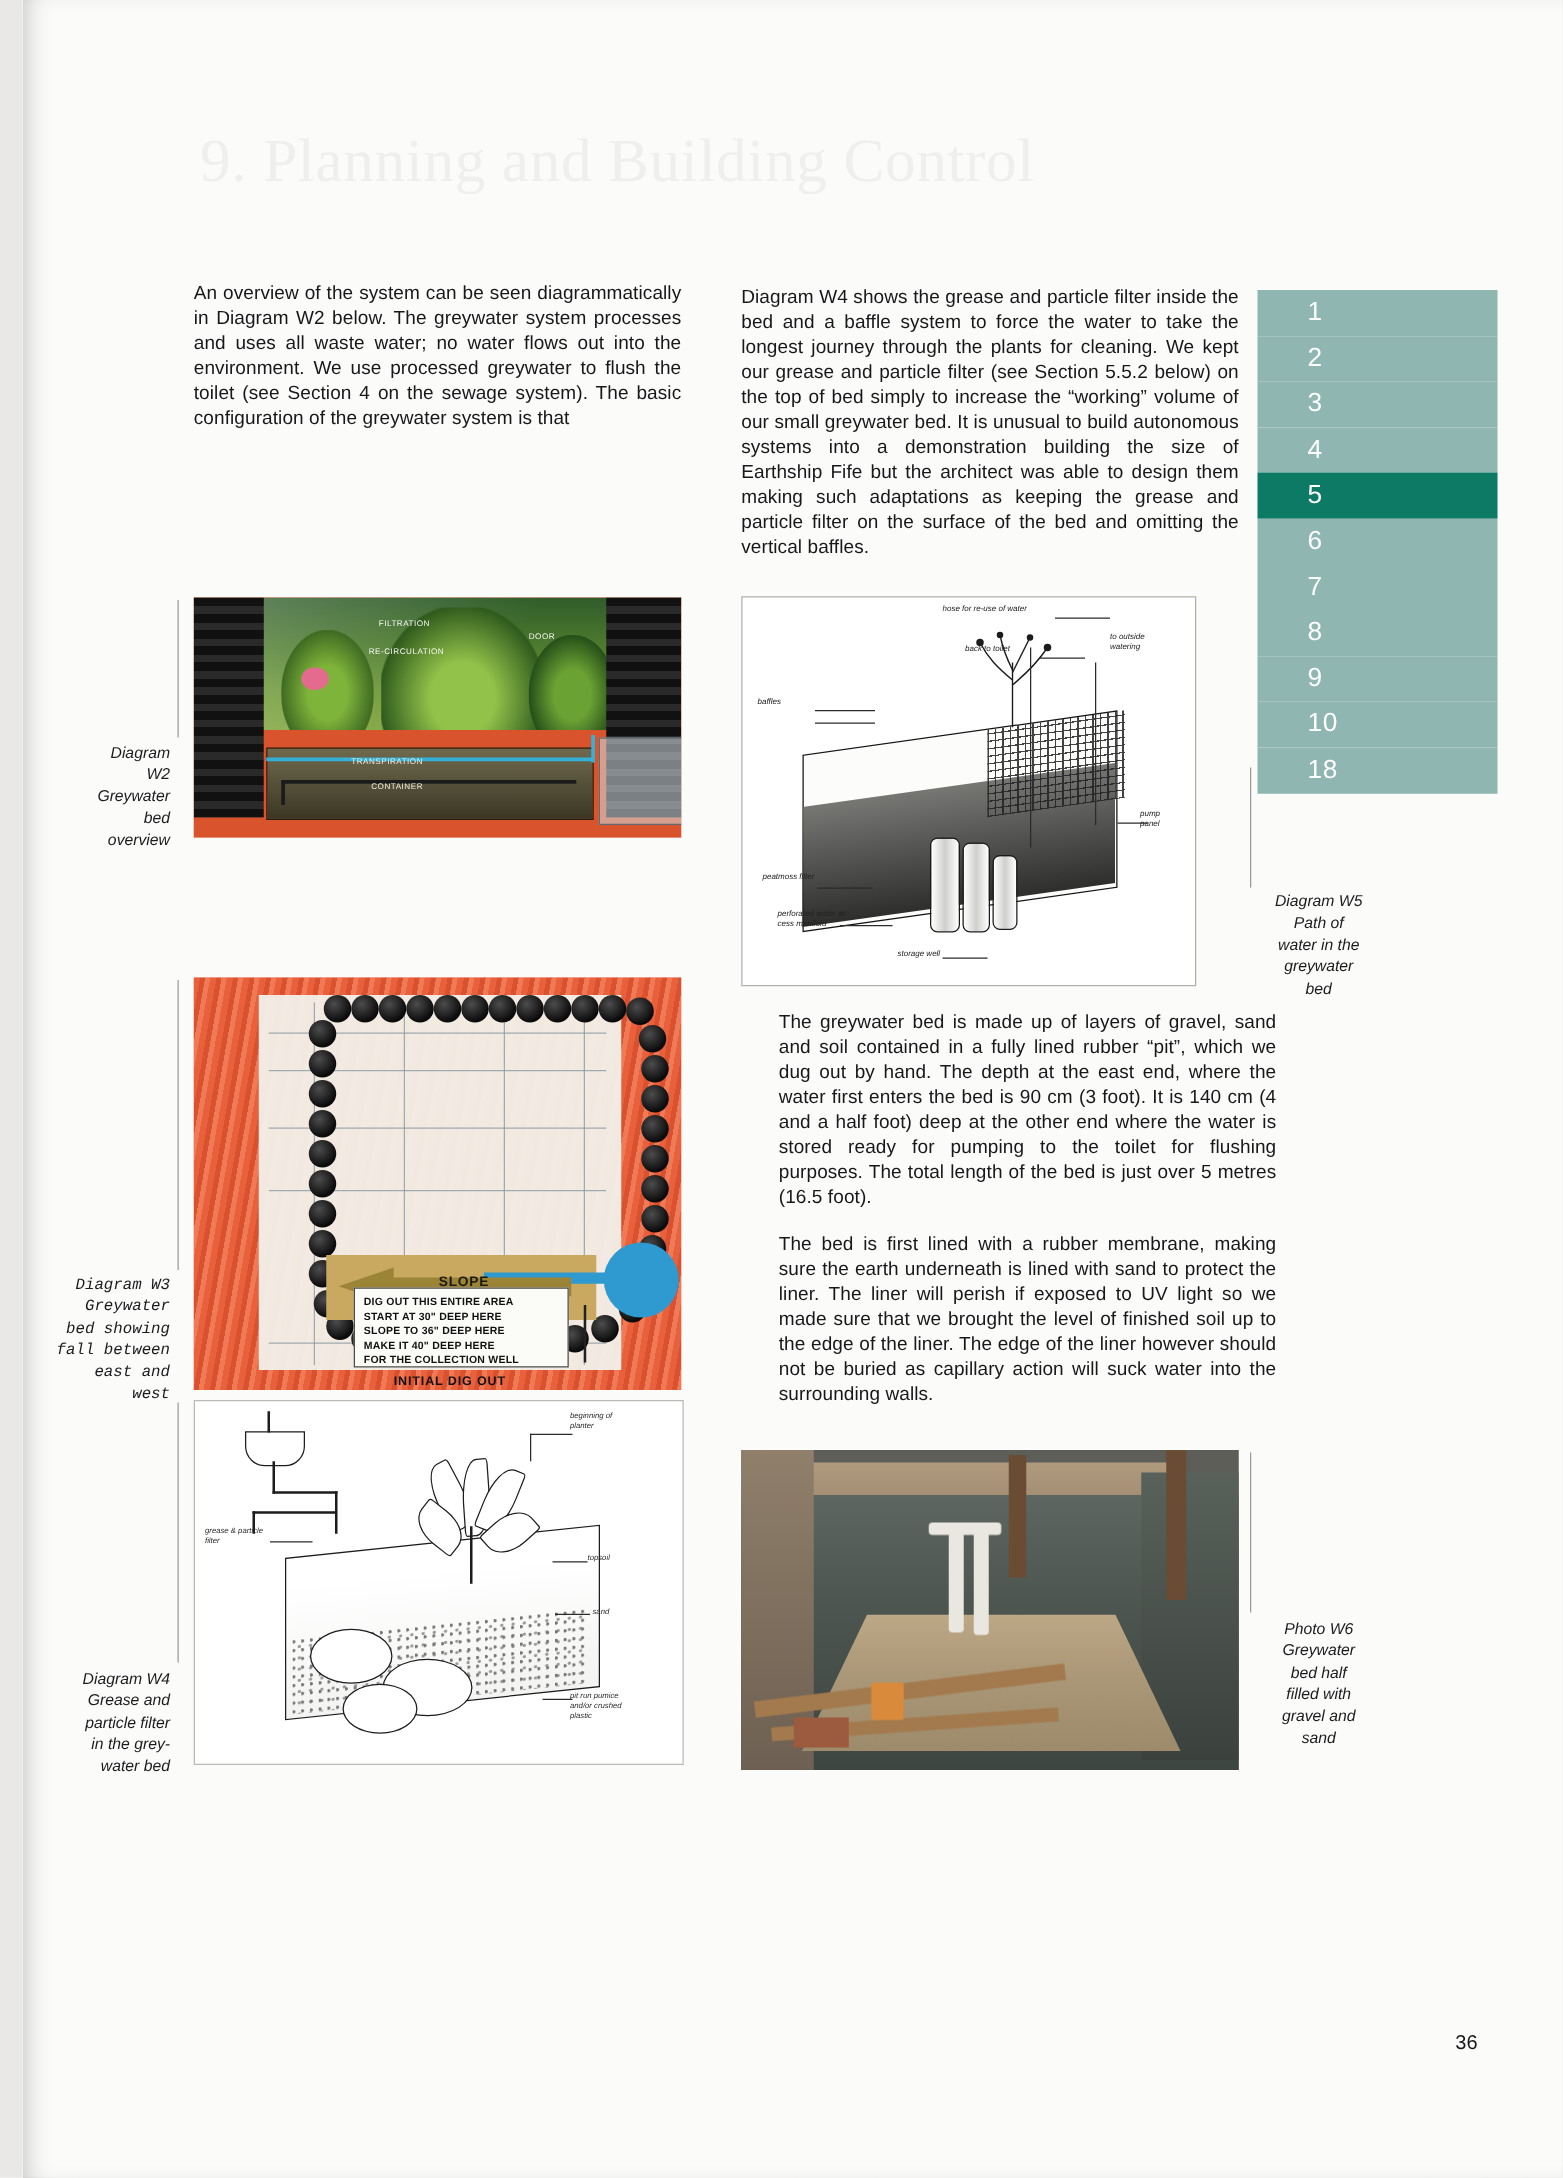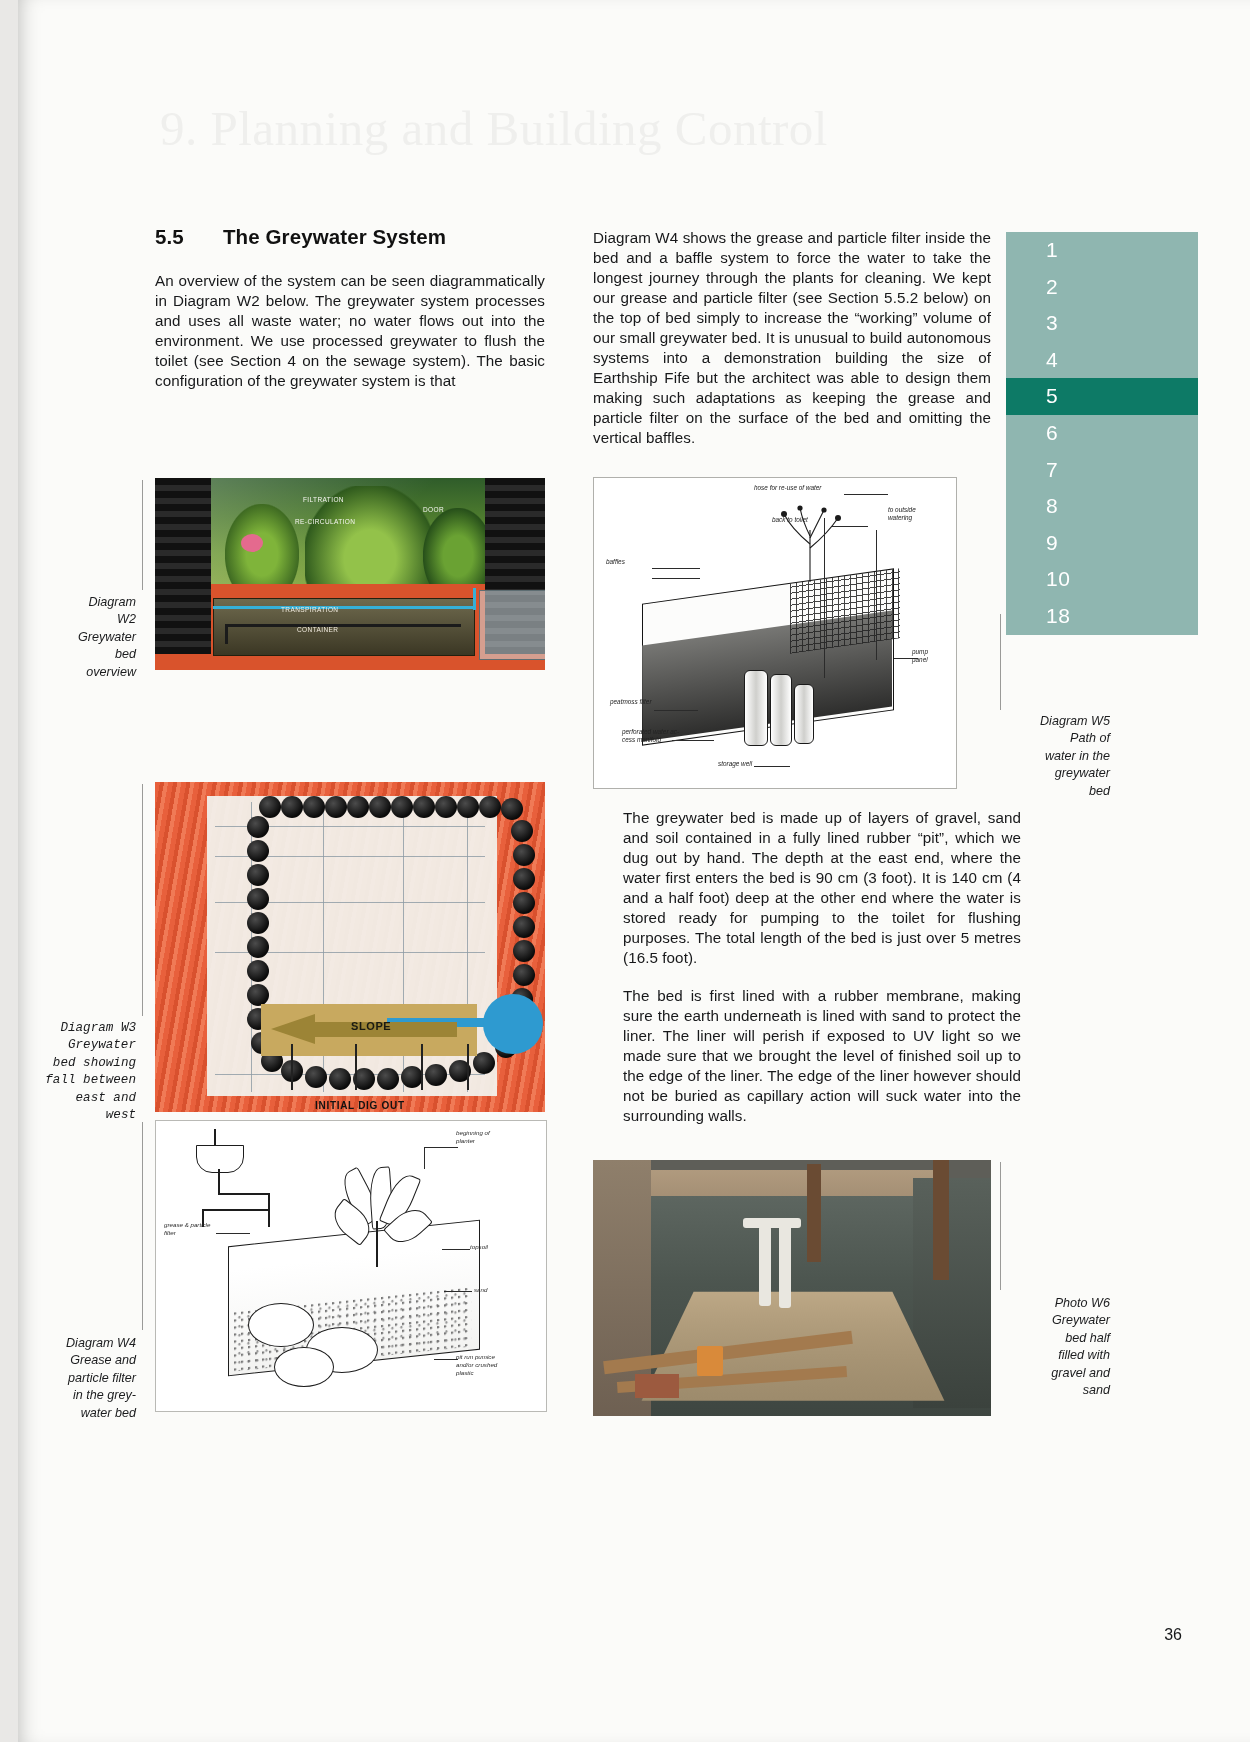--- a/index.html
+++ b/index.html
@@ -62,21 +62,21 @@
   
   .fig{position:absolute;border:0;}
 
   
   .caption{
     position:absolute;
     font-size:12.6px;line-height:17.4px;
     font-style:italic;color:#1b1c1e;
   }
   .caption.right-al{text-align:right;}
-  .caption.left-al{text-align:right;}
+  .caption.left-al{text-align:center;}
   .rule{position:absolute;background:#9a9a98;width:1px;}
 
   .pageno{
     position:absolute;right:68px;bottom:98px;
     font-size:16px;color:#17181a;
   }
 
   
   .w2{left:155px;top:478px;width:390px;height:192px;overflow:hidden;background:#d94f2a;}
   .w2 .sky{position:absolute;left:0;top:0;width:100%;height:108px;
@@ -199,24 +199,20 @@
     <div class="tab active">5</div>
     <div class="tab">6</div>
     <div class="tab">7</div>
     <div class="tab">8</div>
     <div class="tab">9</div>
     <div class="tab">10</div>
     <div class="tab">18</div>
   </div>
 
   <div class="col-left">
-    <h2 class="sec">
-      <span class="num">5.5</span>
-      <span>The Greywater System</span>
-    </h2>
     <p class="body">An overview of the system can be seen diagrammatically in Diagram W2 below. The greywater system processes and uses all waste water; no water flows out into the environment. We use processed greywater to flush the toilet (see Section 4 on the sewage system). The basic configuration of the greywater system is that</p>
   </div>
 
 
   <div class="col-right">
     <p class="body">Diagram W4 shows the grease and particle filter inside the bed and a baffle system to force the water to take the longest journey through the plants for cleaning. We kept our grease and particle filter (see Section 5.5.2 below) on the top of bed simply to increase the “working” volume of our small greywater bed. It is unusual to build autonomous systems into a demonstration building the size of Earthship Fife but the architect was able to design them making such adaptations as keeping the grease and particle filter on the surface of the bed and omitting the vertical baffles.</p>
   </div>
   <div style="position:absolute;left:623px;top:808px;width:398px;">
     <p class="body">The greywater bed is made up of layers of gravel, sand and soil contained in a fully lined rubber “pit”, which we dug out by hand. The depth at the east end, where the water first enters the bed is 90 cm (3 foot). It is 140 cm (4 and a half foot) deep at the other end where the water is stored ready for pumping to the toilet for flushing purposes. The total length of the bed is just over 5 metres  (16.5 foot).</p>
     <p class="body">The bed is first lined with a rubber membrane, making sure the earth underneath is lined with sand to protect the liner. The liner will perish if exposed to UV light so we made sure that we brought the level of finished soil up to the edge of the liner. The edge of the liner however should not be buried as capillary action will suck water into the surrounding walls.</p>
@@ -311,20 +307,27 @@
       <div class="shaft"></div>
       <div class="head"></div>
     </div>
     <div class="slopetxt">SLOPE</div>
 
     <div class="stake" style="left:136px;top:262px;height:46px;"></div>
     <div class="stake" style="left:200px;top:262px;height:46px;"></div>
     <div class="stake" style="left:266px;top:262px;height:46px;"></div>
     <div class="stake" style="left:312px;top:262px;height:46px;"></div>
 
+    <div class="infobox">
+      <div class="t">DIG OUT THIS ENTIRE AREA</div>
+      <div class="t" style="padding-top:0;">START AT 30" DEEP HERE</div>
+      <div class="t" style="padding-top:0;">SLOPE TO 36" DEEP HERE</div>
+      <div class="t" style="padding-top:0;">MAKE IT 40" DEEP HERE</div>
+      <div class="t" style="padding-top:0;">FOR THE COLLECTION WELL</div>
+    </div>
     <div class="initial">INITIAL DIG OUT</div>
   </div>
 
   <div class="fig w4" style="position:absolute;">
     <div class="sink"></div>
     <div class="tap"></div>
     <div class="pipe" style="left:62px;top:48px;width:2px;height:26px;"></div>
     <div class="pipe" style="left:62px;top:72px;width:52px;height:2px;"></div>
     <div class="pipe" style="left:112px;top:72px;width:2px;height:34px;"></div>
     <div class="pipe" style="left:46px;top:88px;width:66px;height:2px;"></div>

